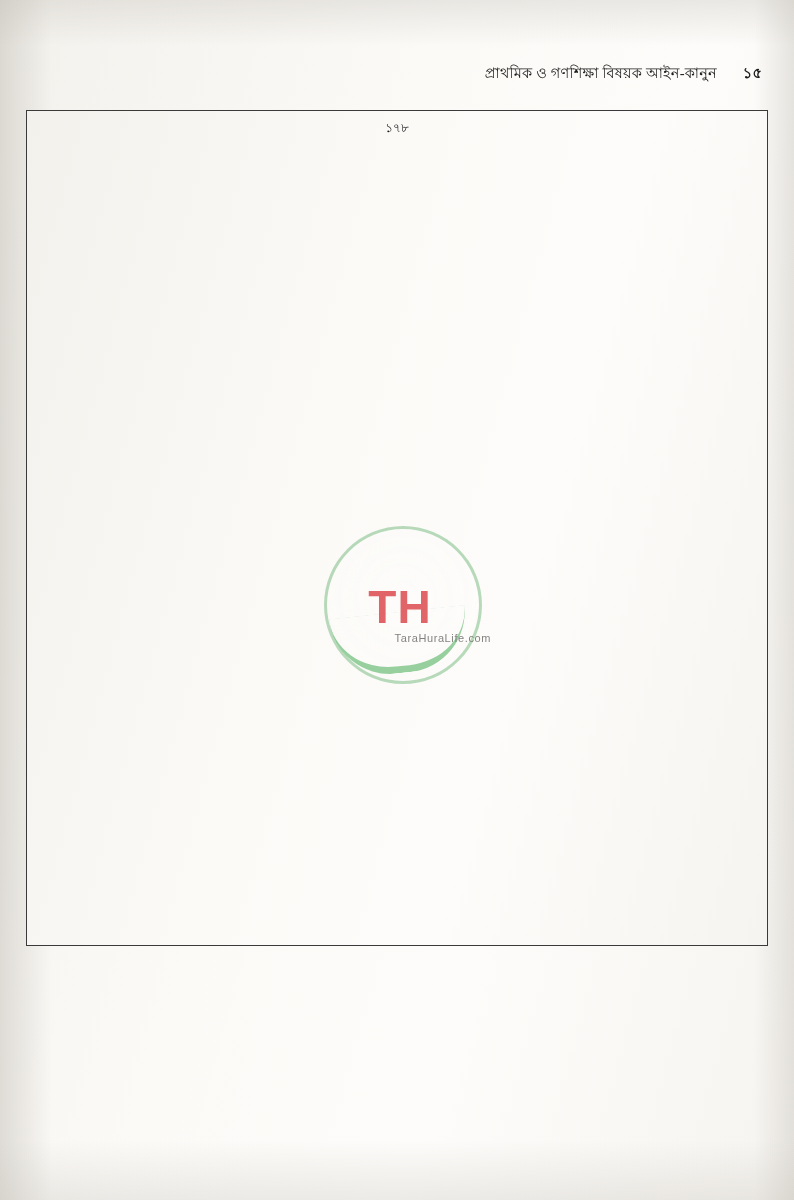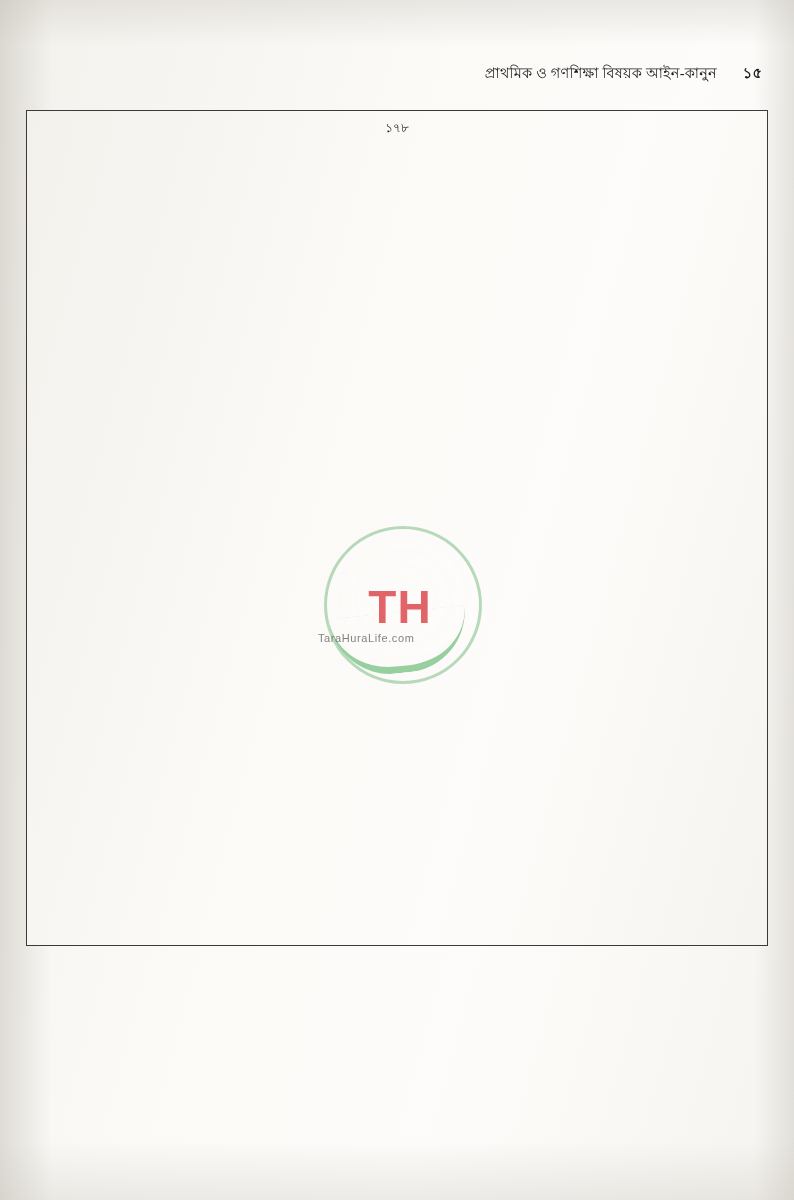--- a/index.html
+++ b/index.html
@@ -166,23 +166,23 @@
     font-size: 46px;
     font-weight: bold;
     color: rgba(214,36,42,0.80);
     font-family: "Liberation Sans", sans-serif;
     letter-spacing: 1px;
     line-height: 1;
     margin-top: 36px;
   }
   .wm-text-sub {
     position: absolute;
-    left: 0; top: 112px;
+    left: 9px; top: 112px;
     width: 164px;
-    text-align: left;
+    text-align: right;
     font-size: 11px;
     color: rgba(90,88,86,0.85);
     font-family: "Liberation Sans", sans-serif;
     letter-spacing: 0.6px;
   }
 </style>
 </head>
 <body>
 
 <div class="page">

